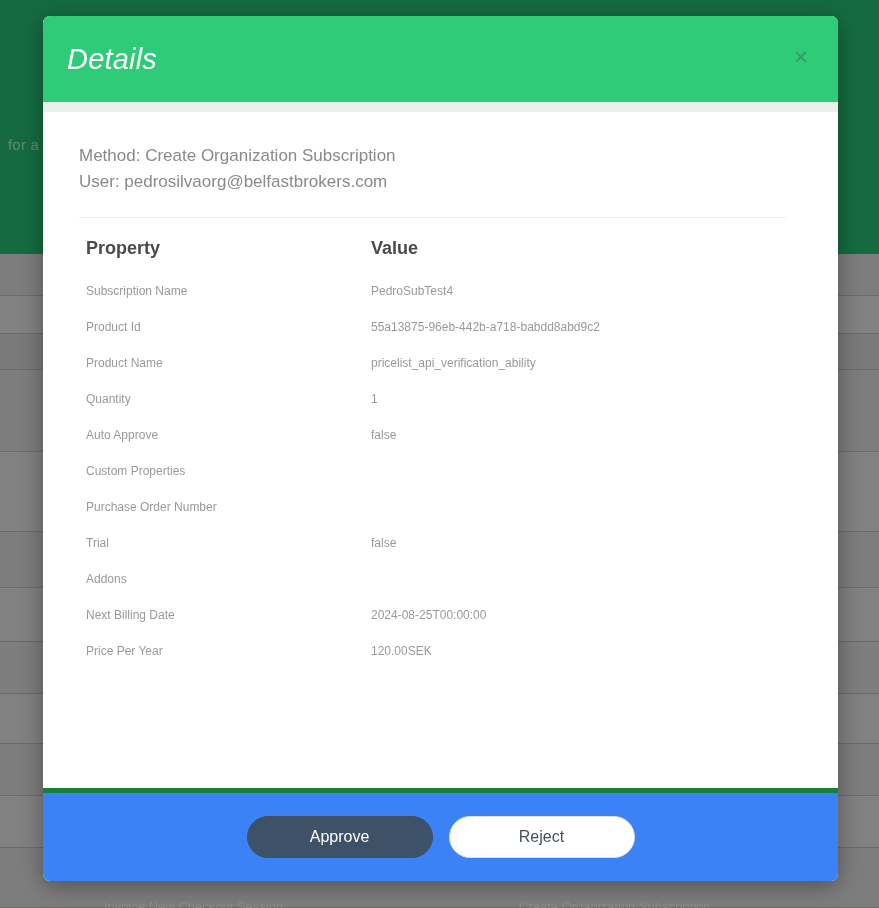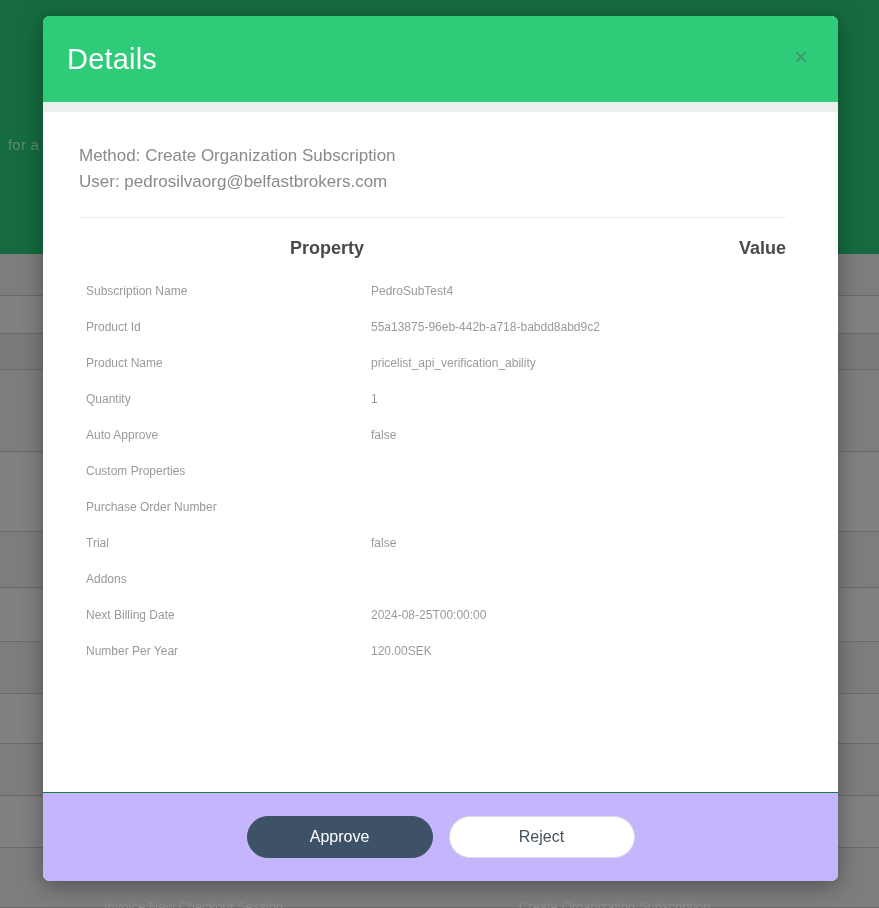--- a/index.html
+++ b/index.html
@@ -87,20 +87,21 @@
     background: #2ecc78;
     flex: 0 0 auto;
   }
   .modal-title {
     position: absolute;
     left: 24px;
     top: 27px;
     font-size: 29px;
     color: #ffffff;
     letter-spacing: .2px;
+    font-style: italic;
   }
   .modal-close {
     position: absolute;
     right: 24px;
     top: 28px;
     width: 26px;
     height: 26px;
     line-height: 26px;
     text-align: center;
     font-size: 24px;
@@ -139,43 +140,43 @@
     margin: 22px 0 0 0;
   }
 
   .detail-table {
     width: 100%;
     border-collapse: collapse;
     margin-top: 14px;
     table-layout: fixed;
   }
   .detail-table th {
-    text-align: right;
+    text-align: left;
     font-size: 18px;
     font-weight: bold;
     color: #4a4a4a;
     padding: 6px 0 14px 7px;
   }
   .detail-table th.col-prop  { width: 278px; }
   .detail-table td {
     text-align: left;
     font-size: 12px;
     color: #9a9a9a;
     padding: 11px 0 11px 7px;
     vertical-align: top;
     overflow: hidden;
     text-overflow: ellipsis;
     white-space: nowrap;
   }
 
   .modal-footer {
     flex: 0 0 auto;
     height: 88px;
-    background: #c4b5fd;
-    border-top: 1px solid #15803d;
+    background: #3b82f6;
+    border-top: 5px solid #15803d;
     display: flex;
     align-items: center;
     justify-content: center;
     gap: 16px;
   }
   .btn {
     font-family: "Liberation Sans", sans-serif;
     font-size: 16px;
     border-radius: 24px;
     padding: 0 20px;
@@ -276,21 +277,21 @@
           </tr>
           <tr>
             <td>Addons</td>
             <td></td>
           </tr>
           <tr>
             <td>Next Billing Date</td>
             <td>2024-08-25T00:00:00</td>
           </tr>
           <tr>
-            <td>Number Per Year</td>
+            <td>Price Per Year</td>
             <td>120.00SEK</td>
           </tr>
         </tbody>
     </table>
   </div>
 
   <div class="modal-footer">
     <button class="btn btn-approve">Approve</button>
     <button class="btn btn-reject">Reject</button>
   </div>

